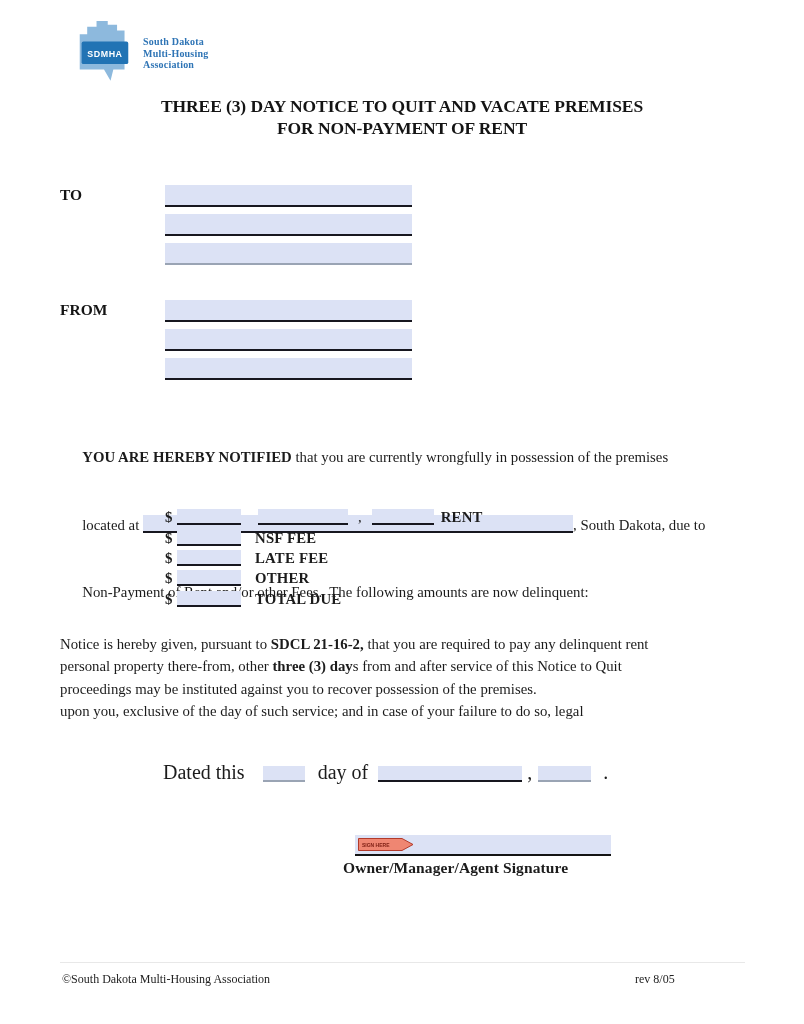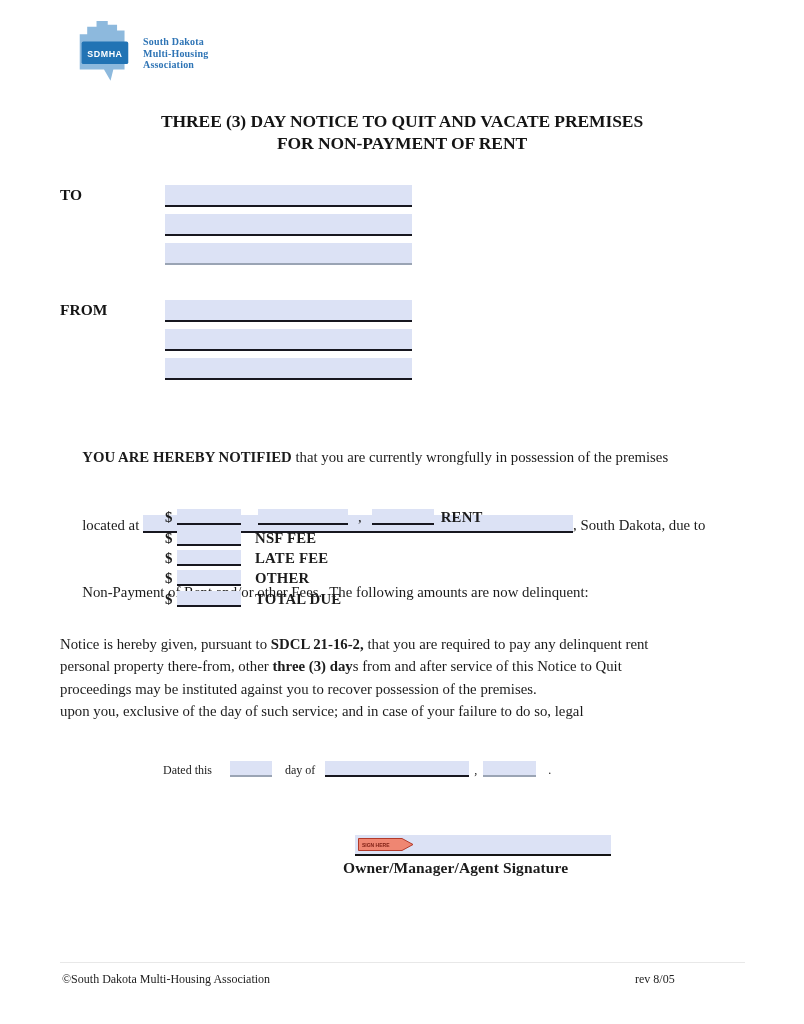--- a/index.html
+++ b/index.html
@@ -18,21 +18,21 @@
     margin-top:20px;
     font-family:"Liberation Serif", serif;
     font-weight:bold;
     font-size:10px;
     line-height:11.5px;
     color:#2e74b5;
     letter-spacing:.2px;
   }
   
   .title{
-    position:absolute;left:0;top:111px;width:804px;
+    position:absolute;left:0;top:96px;width:804px;
     text-align:center;font-weight:bold;font-size:17.5px;line-height:21.5px;
     letter-spacing:-.1px;color:#141414;
   }
   
   .blank{
     display:inline-block;background:#dce2f5;
     border-bottom:2px solid #17171f;height:15px;vertical-align:-3px;
   }
   .field-row{
     position:absolute;left:165px;width:247px;height:20px;
@@ -46,21 +46,21 @@
   .b{font-weight:bold;}
   
   .amt-row{position:absolute;left:165px;white-space:nowrap;font-size:14.8px;}
   .amt-row .dollar{display:inline-block;width:12px;font-weight:bold;}
   .amt-blank{width:64px;height:14px;}
   .amt-label{font-weight:bold;margin-left:14px;letter-spacing:.2px;}
   .mid-blank{width:90px;height:14px;margin-left:17px;}
   .yr-blank{width:62px;height:14px;margin-left:10px;}
   .amt-comma{margin-left:10px;}
   
-  .dated{position:absolute;left:163px;top:761px;font-size:12px;white-space:nowrap;}
+  .dated{position:absolute;left:163px;top:761px;font-size:20px;white-space:nowrap;}
   .dated .blank{height:14px;}
   
   .sig-field{
     position:absolute;left:355px;top:835px;width:256px;height:19px;
     background:#dce2f5;border-bottom:2px solid #141414;
   }
   .sign-tag{position:absolute;left:3px;top:3px;}
   .sig-label{
     position:absolute;left:343px;top:859px;
     font-size:15.5px;font-weight:bold;letter-spacing:.1px;color:#1b1b1b;

